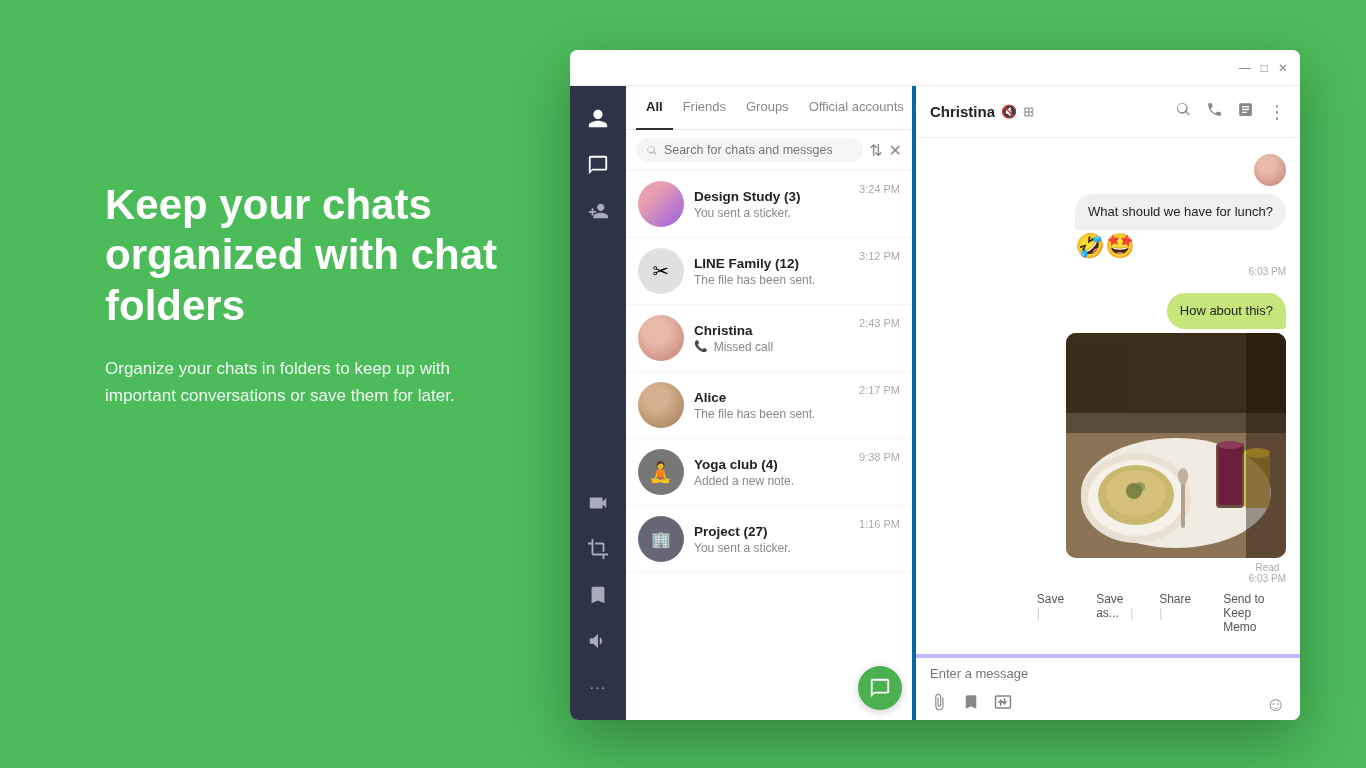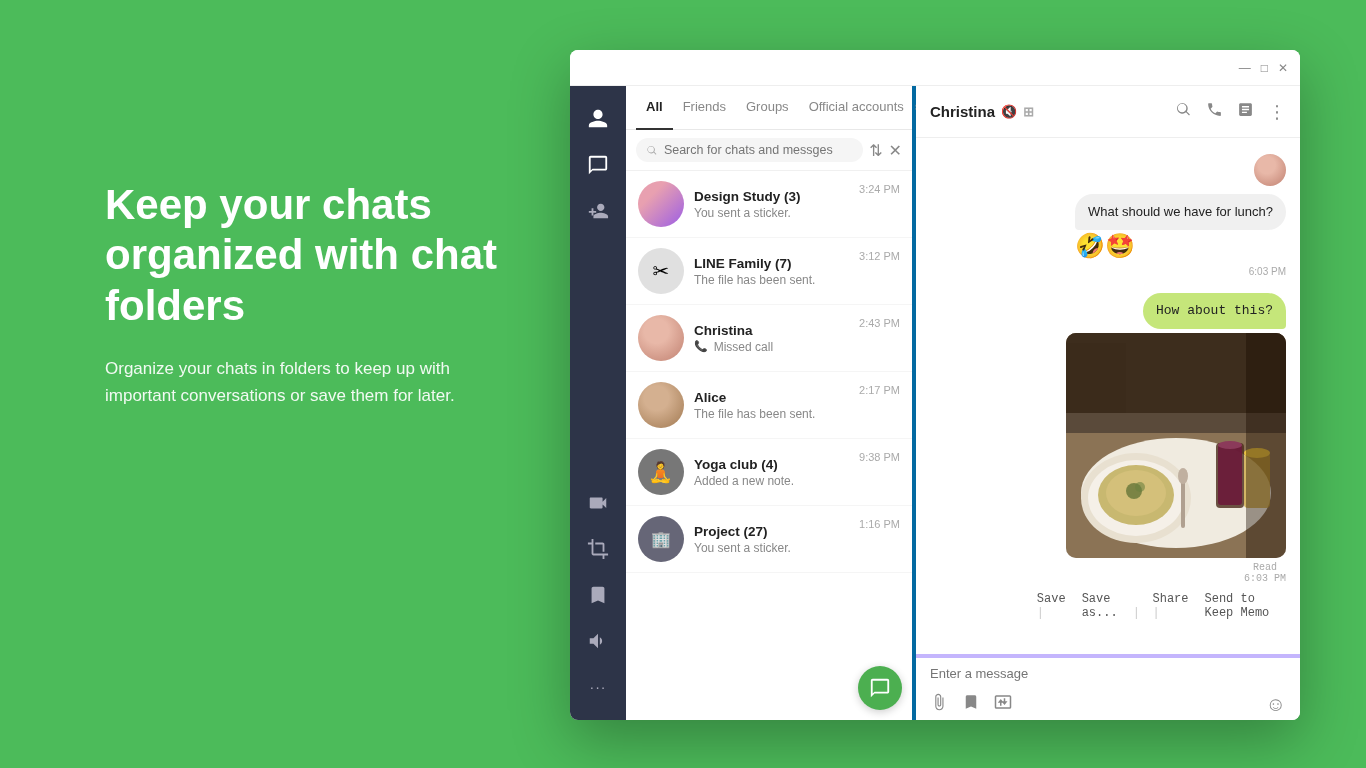--- a/index.html
+++ b/index.html
@@ -322,21 +322,21 @@
       gap: 12px;
     }
 
     
     .msg-row {
       display: flex;
       align-items: flex-end;
       gap: 8px;
     }
     .msg-row.incoming { flex-direction: column; }
-    .msg-row.outgoing { flex-direction: row-reverse; font-family: Liberation Mono, monospace; }
+    .msg-row.outgoing { flex-direction: row-reverse; }
 
     .msg-avatar {
       width: 32px;
       height: 32px;
       border-radius: 50%;
       background: #d4a0a0;
       flex-shrink: 0;
       overflow: hidden;
     }
 
@@ -384,21 +384,21 @@
       display: flex;
       align-items: center;
       justify-content: center;
       overflow: hidden;
       position: relative;
     }
 
     
     .img-actions {
       display: flex;
-      gap: 8px;
+      gap: 24px;
       font-size: 12px;
       color: #555;
       padding: 4px 0;
       justify-content: flex-end;
     }
     .img-actions span { cursor: pointer; }
     .img-actions span:not(:last-child)::after { content: ' |'; color: #ccc; margin-left: 8px; }
 
     .read-label {
       font-size: 10px;
@@ -544,21 +544,21 @@
           <div class="chat-info">
             <div class="chat-name">Design Study (3)</div>
             <div class="chat-preview">You sent a sticker.</div>
           </div>
           <div class="chat-time">3:24 PM</div>
         </div>
 
         <div class="chat-item">
           <div class="chat-avatar" style="background:#e0e0e0; font-size:20px; display:flex; align-items:center; justify-content:center;">✂</div>
           <div class="chat-info">
-            <div class="chat-name">LINE Family (7)</div>
+            <div class="chat-name">LINE Family (12)</div>
             <div class="chat-preview">The file has been sent.</div>
           </div>
           <div class="chat-time">3:12 PM</div>
         </div>
 
         <div class="chat-item">
           <div class="chat-avatar" style="background: radial-gradient(circle at 40% 35%, #e8b8a8 30%, #c08070 100%);"></div>
           <div class="chat-info">
             <div class="chat-name">Christina</div>
             <div class="chat-preview">

